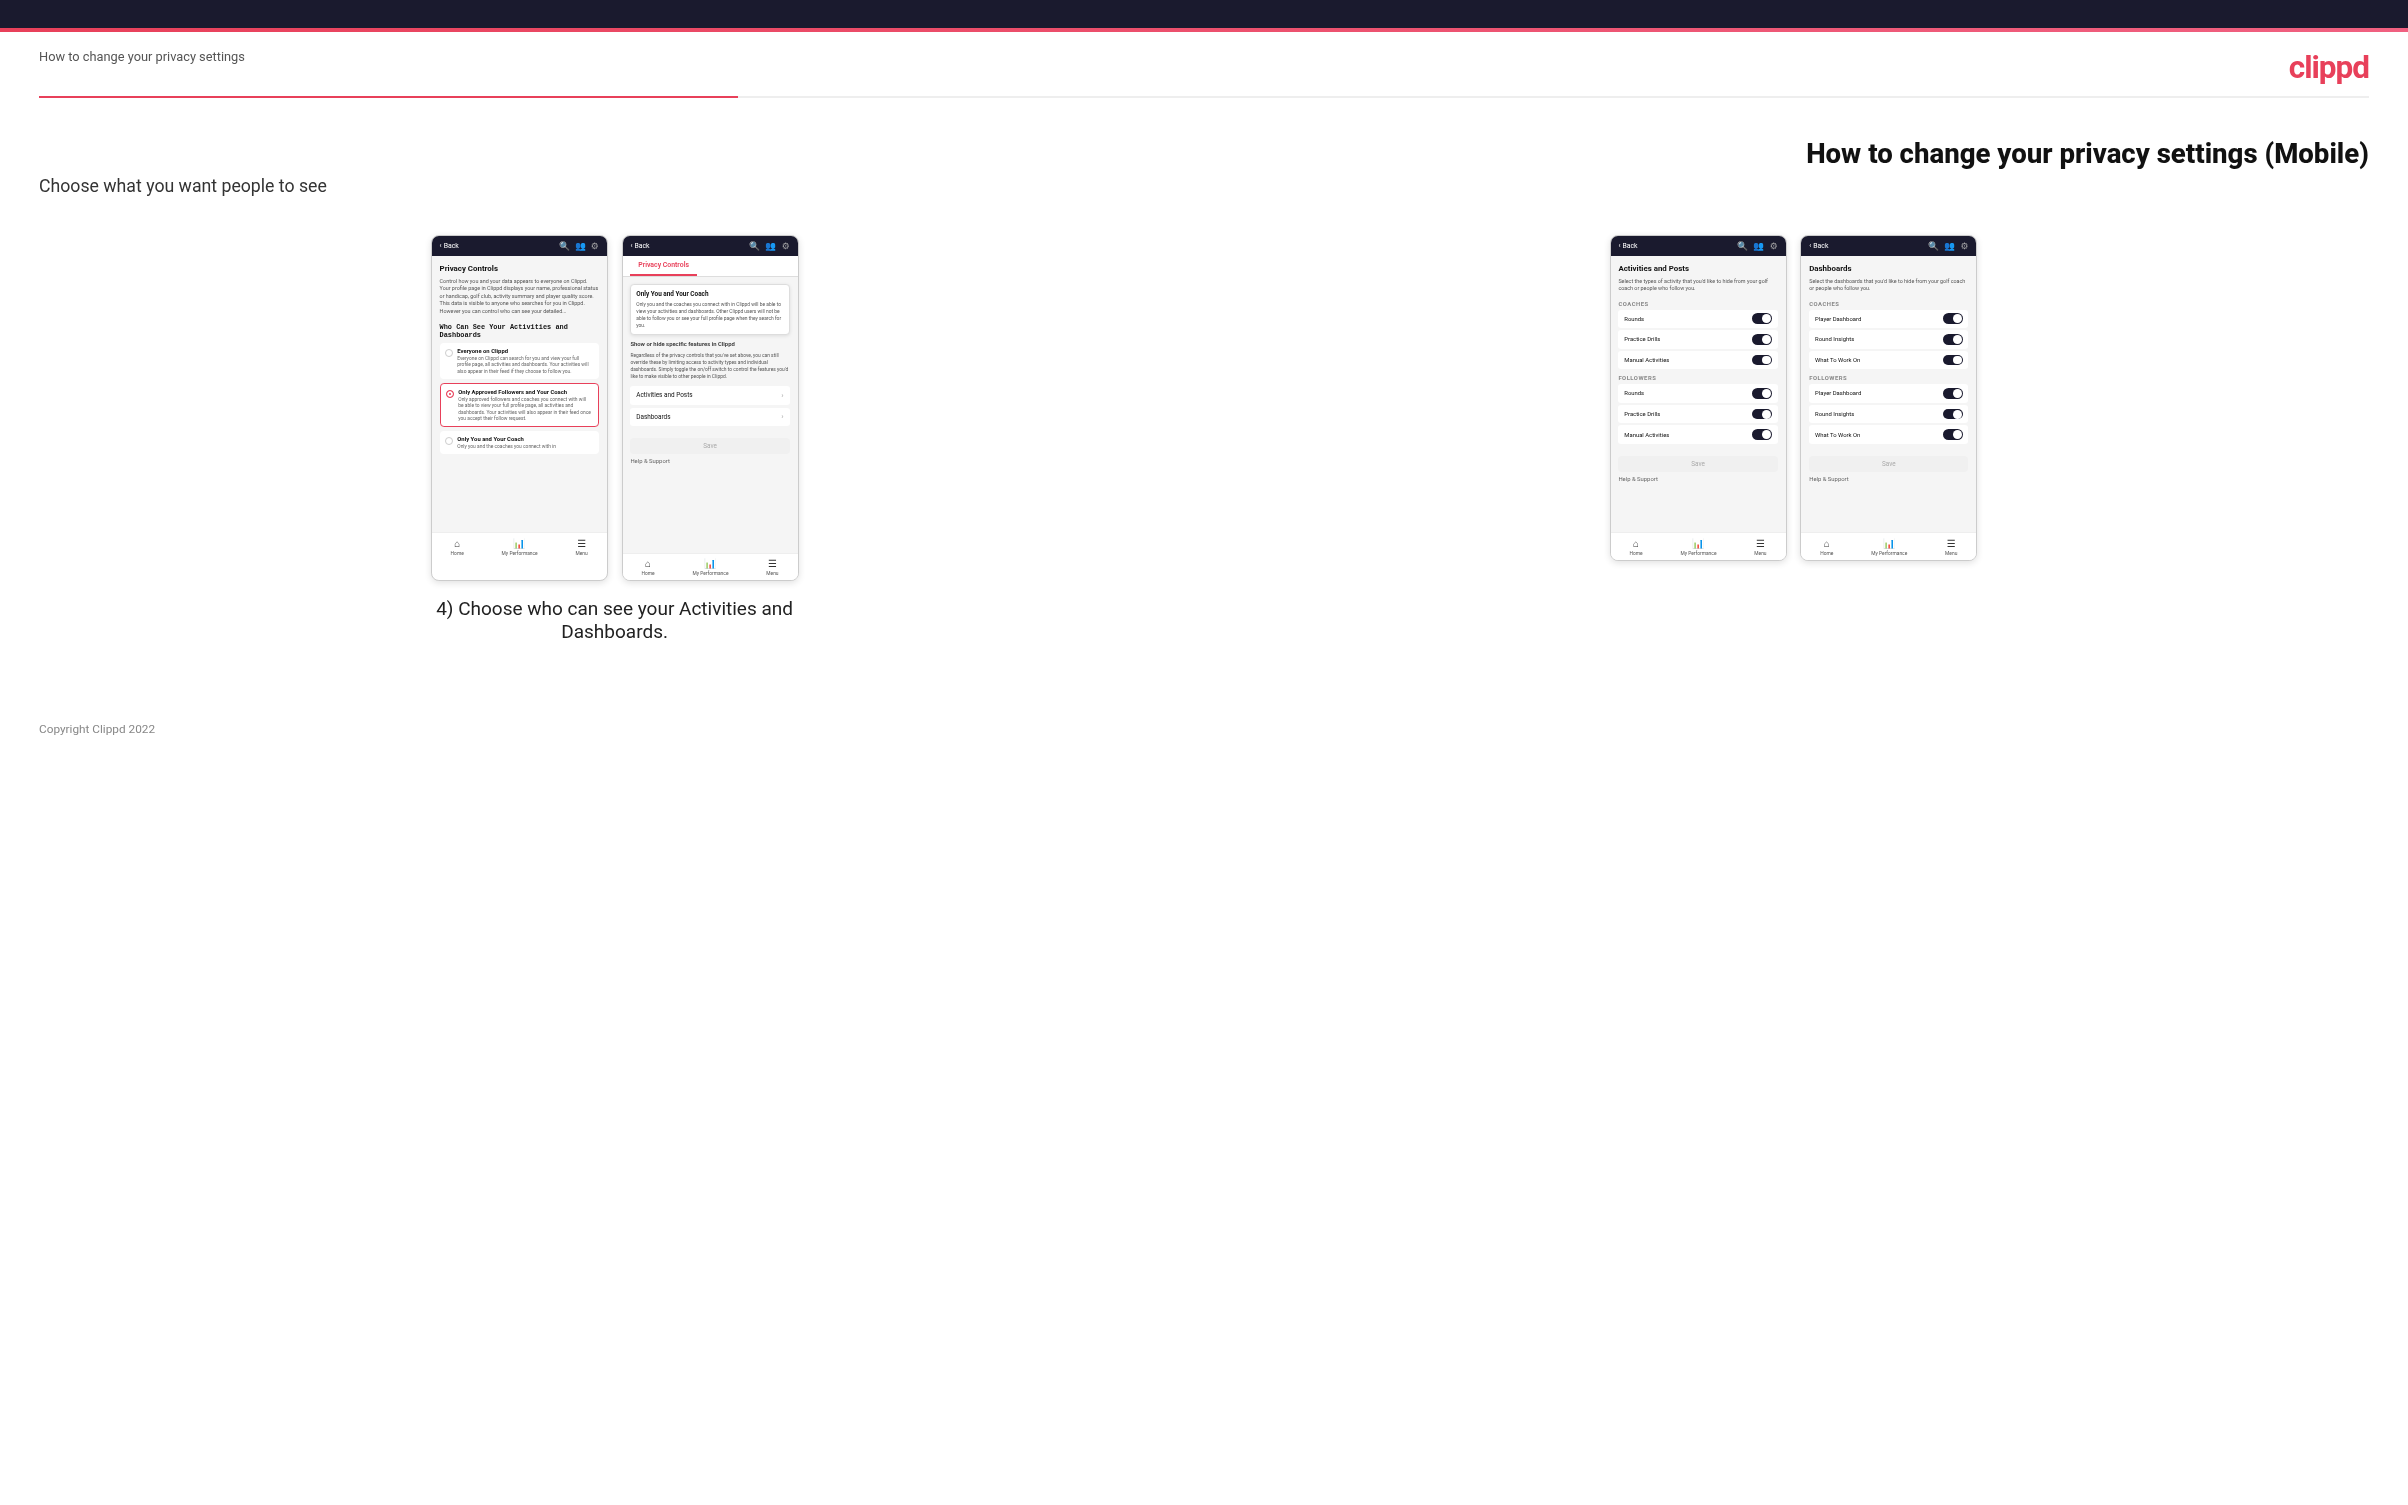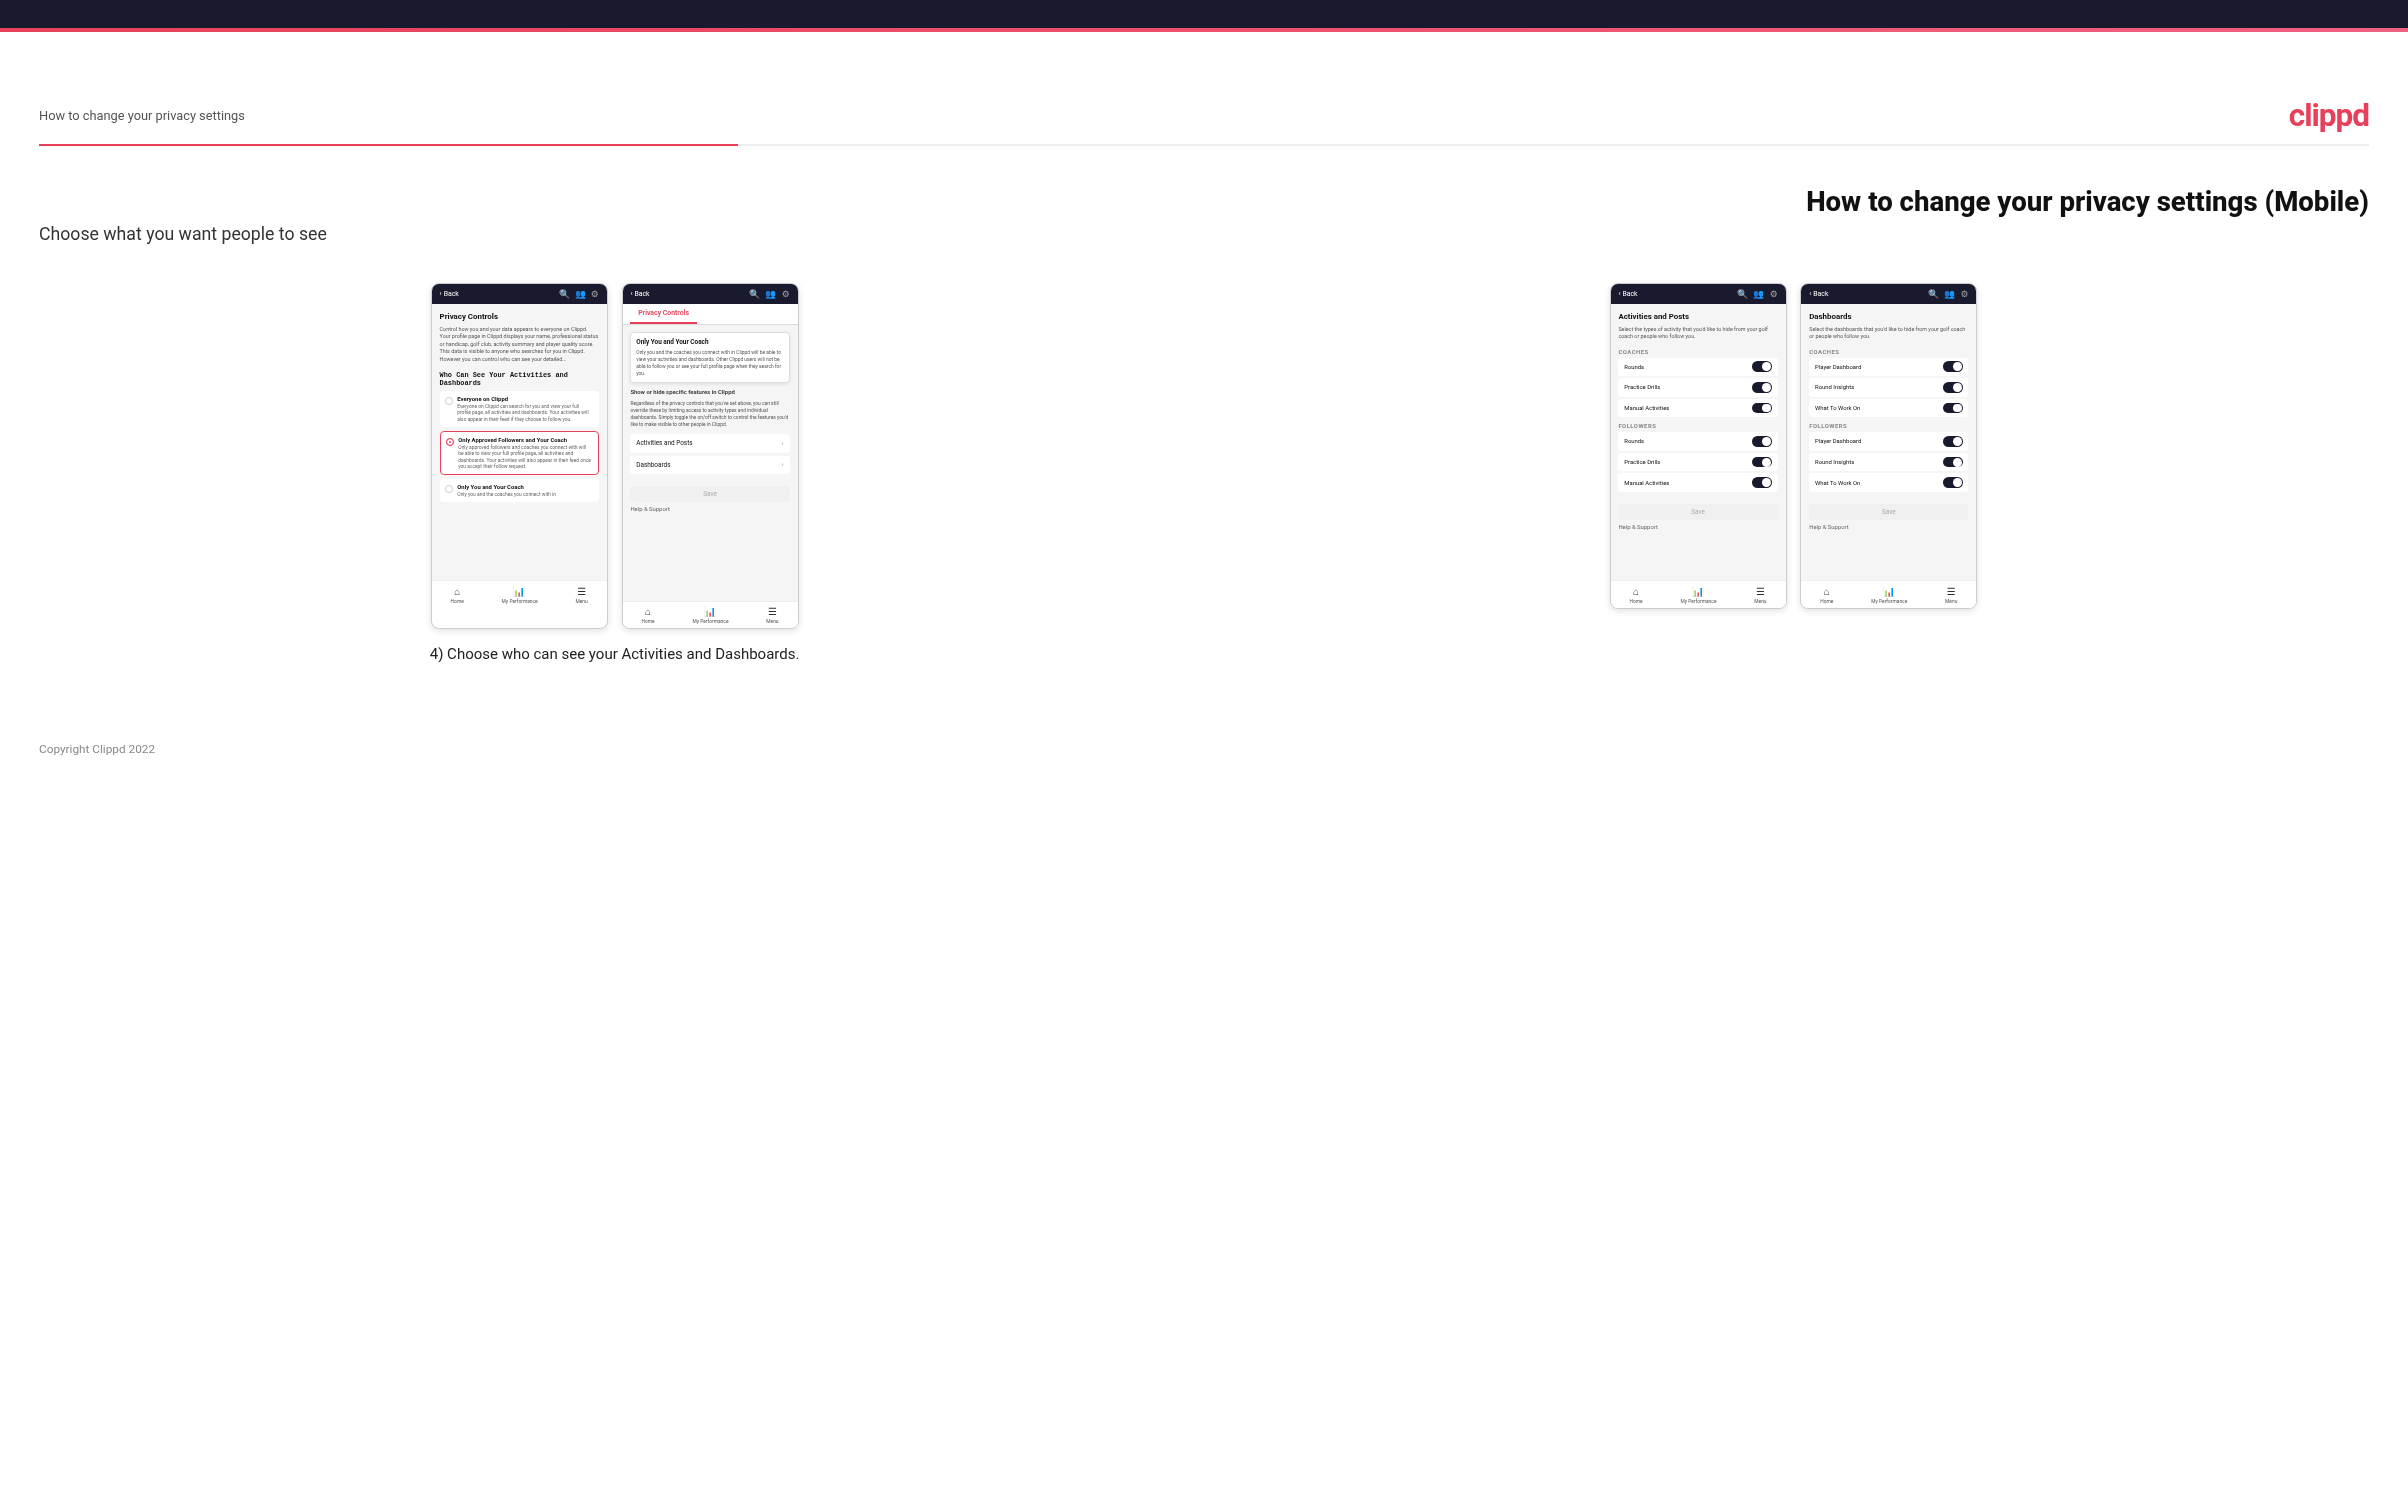--- a/index.html
+++ b/index.html
@@ -21,24 +21,23 @@
       bottom: 0;
       left: 0;
       right: 0;
       height: 3.9px;
       background: linear-gradient(to right, #e8405a, #f06080);
     }
 
     
     .header {
       display: flex;
-      align-items: center;
+      align-items: flex-start;
       justify-content: space-between;
       padding: 17.7px 39px 9.9px 39px;
-      margin-top: 48px;
     }
     .header-breadcrumb {
       font-size: 12.8px;
       color: #555;
     }
     .logo {
       font-size: 31.5px;
       font-weight: 700;
       color: #e8405a;
       letter-spacing: -1px;
@@ -352,21 +351,21 @@
     }
 
     
     .screen-pair {
       display: flex;
       gap: 13.8px;
     }
 
     .caption-left {
       text-align: center;
-      font-size: 15px;
+      font-size: 19px;
       color: #222;
       margin-top: 15.8px;
       max-width: 374px;
     }
     .caption-right {
       text-align: left;
       font-size: 15.8px;
       color: #222;
       margin-top: 15.8px;
       max-width: 433px;

